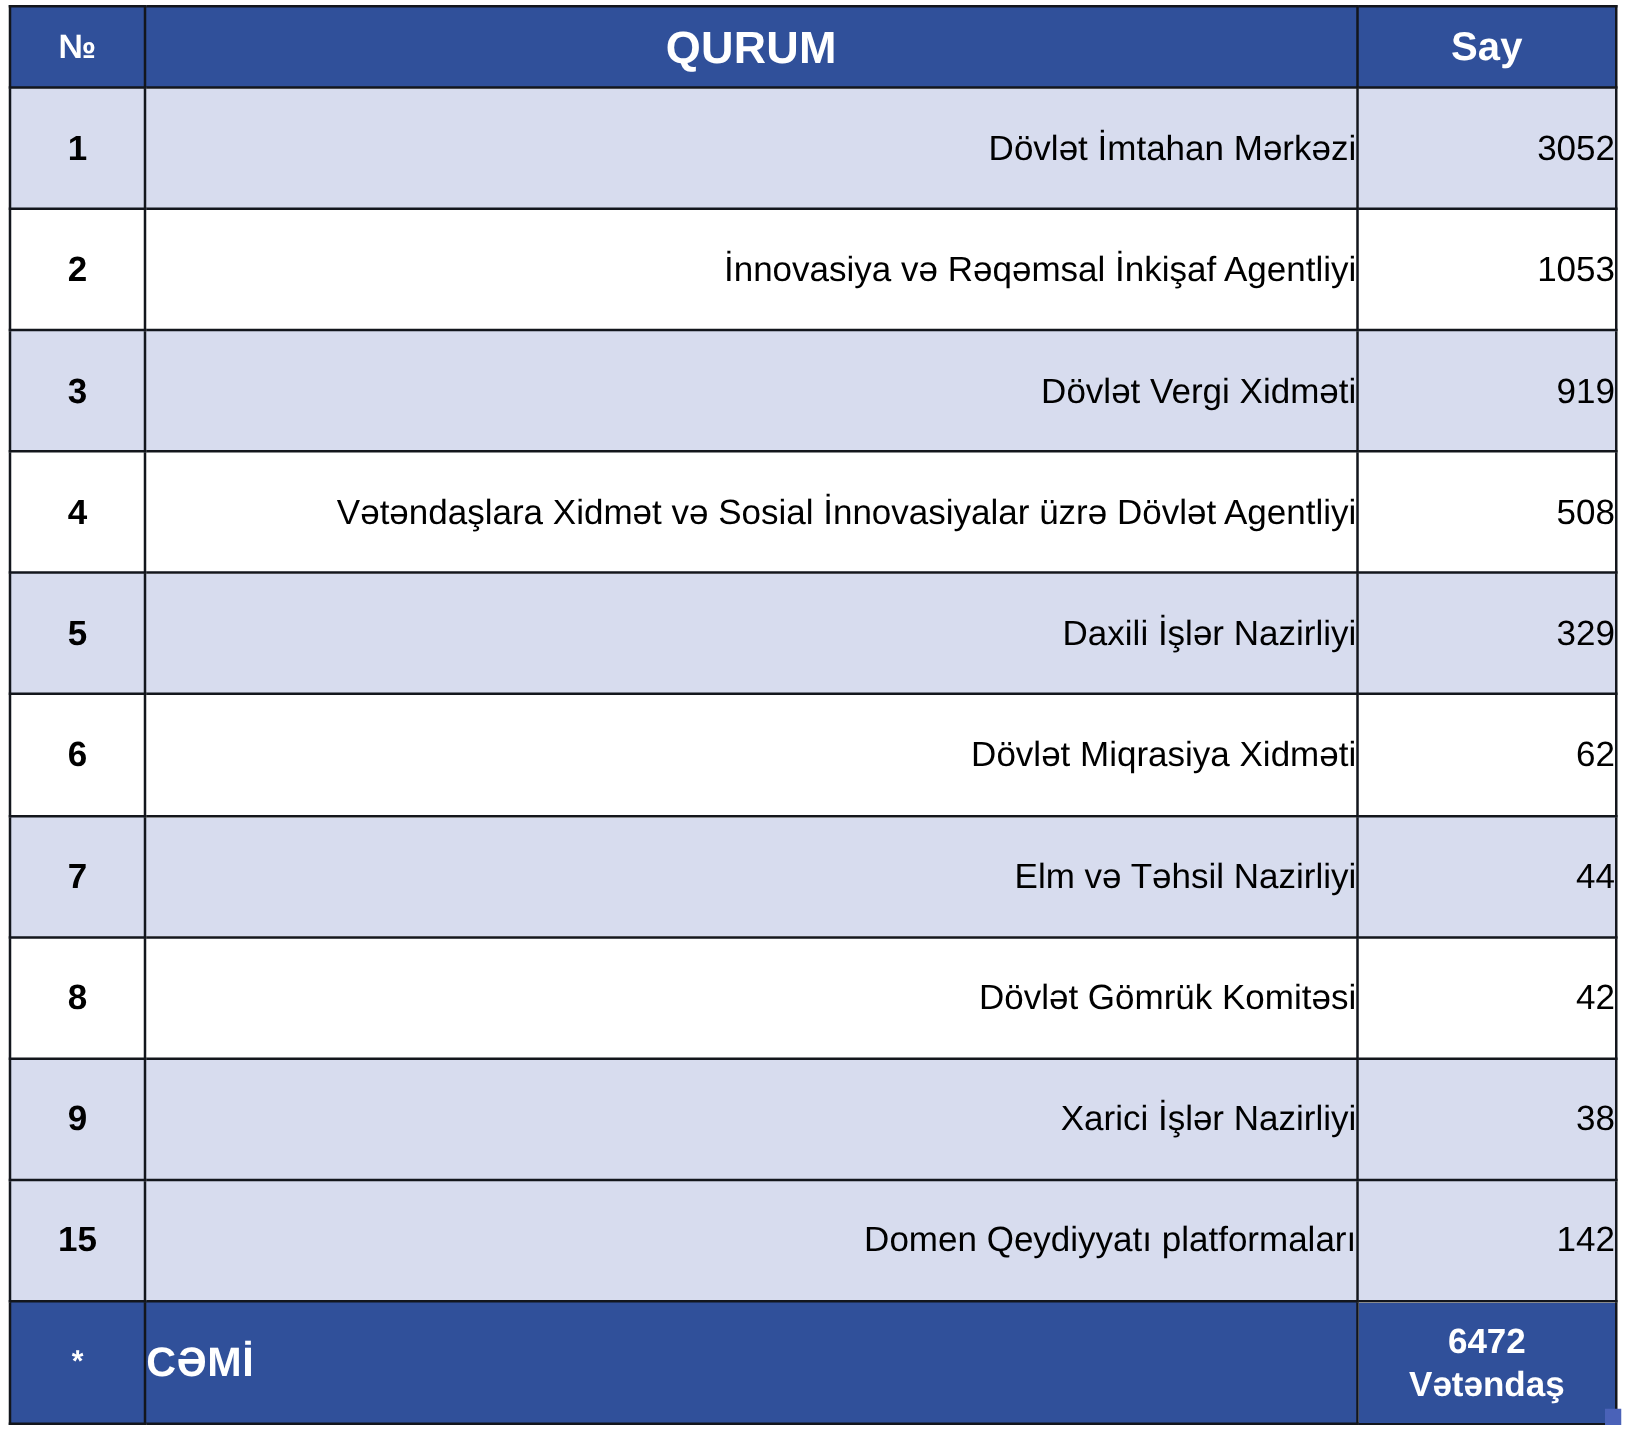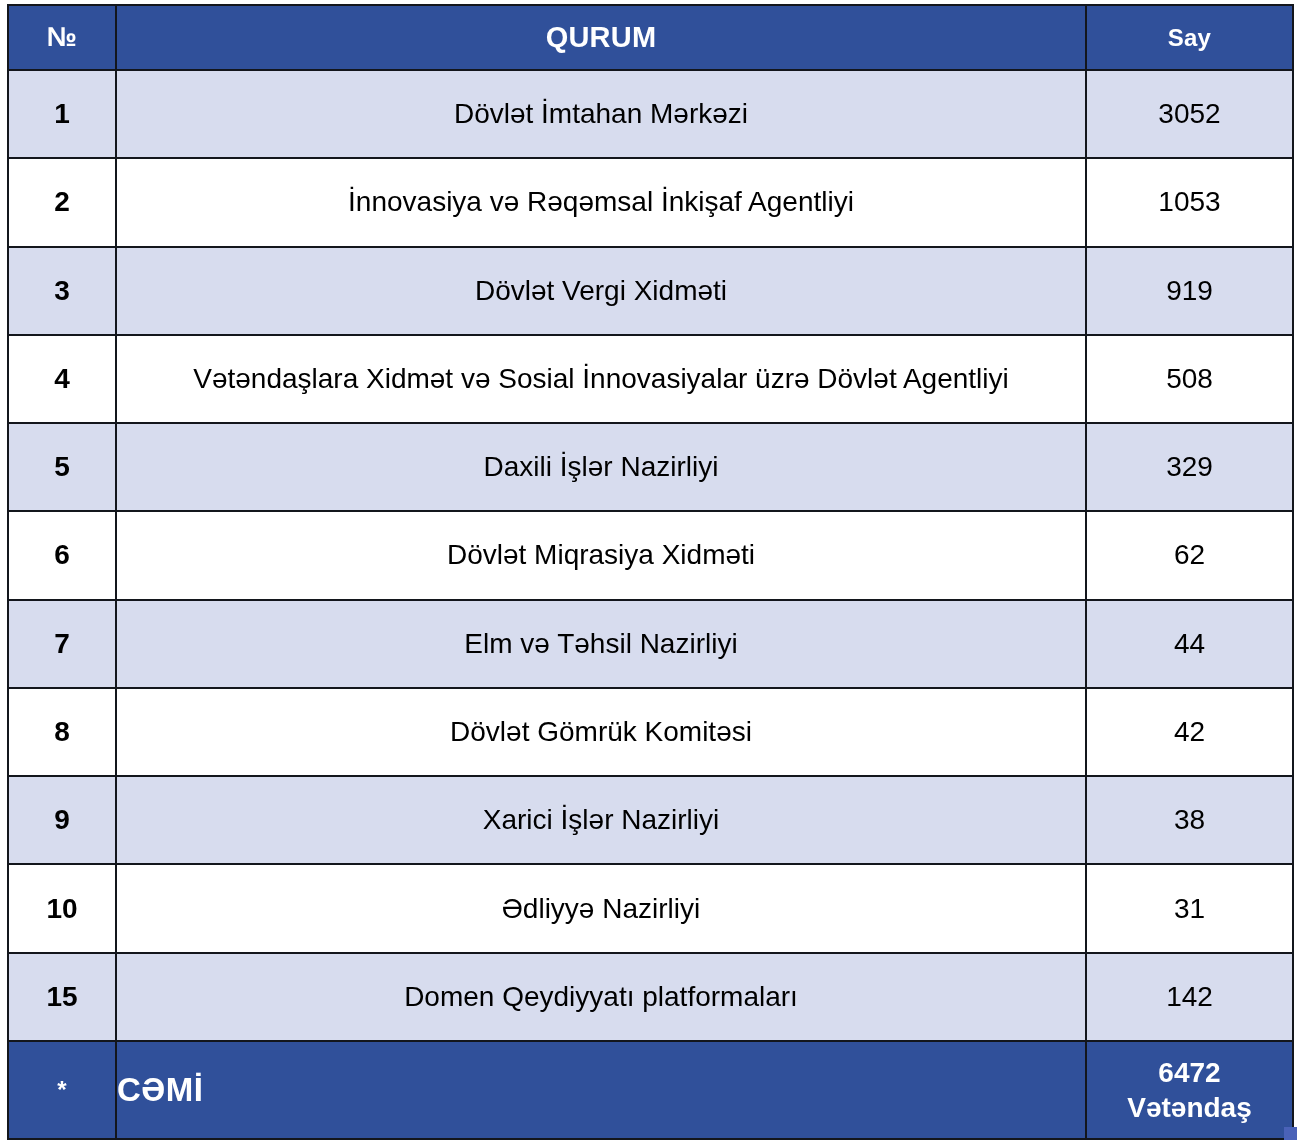--- a/index.html
+++ b/index.html
@@ -43,49 +43,49 @@
     font-weight: bold;
     font-size: 28px;
     text-align: center;
     vertical-align: middle;
     height: 63px;
     border: 2px solid #13161c;
     padding: 0;
     letter-spacing: 0.2px;
   }
   thead tr.header-row th.th-no { font-size: 27px; }
-  thead tr.header-row th.th-qurum { font-size: 29px; }
-  thead tr.header-row th.th-say { font-size: 24px; }
+  thead tr.header-row th.th-qurum { font-size: 36px; }
+  thead tr.header-row th.th-say { font-size: 32px; }
 
   tbody tr.data-row td {
     border: 2px solid #13161c;
     padding: 0 0 0 0;
     height: 65px;
     vertical-align: middle;
     font-size: 28px;
     color: #000000;
   }
 
   tbody tr.row-shaded td { background: #D7DCEE; }
   tbody tr.row-plain  td { background: #ffffff; }
 
   td.cell-no {
     text-align: center;
     font-weight: bold;
     font-size: 27px;
   }
   td.cell-name {
-    text-align: center;
+    text-align: right;
     padding-left: 14px;
     font-size: 28px;
     white-space: nowrap;
     overflow: hidden;
   }
   td.cell-count {
-    text-align: center;
+    text-align: right;
     font-size: 28px;
   }
 
   tfoot tr.total-row td {
     background: #30509A;
     color: #ffffff;
     border: 2px solid #13161c;
     height: 96px;
     vertical-align: middle;
     padding: 0;
@@ -183,25 +183,20 @@
       <tr class="data-row row-plain">
         <td class="cell-no">8</td>
         <td class="cell-name">Dövlət Gömrük Komitəsi</td>
         <td class="cell-count">42</td>
       </tr>
       <tr class="data-row row-shaded">
         <td class="cell-no">9</td>
         <td class="cell-name">Xarici İşlər Nazirliyi</td>
         <td class="cell-count">38</td>
       </tr>
-      <tr class="data-row row-plain">
-        <td class="cell-no">10</td>
-        <td class="cell-name">Ədliyyə Nazirliyi</td>
-        <td class="cell-count">31</td>
-      </tr>
       <tr class="data-row row-shaded">
         <td class="cell-no">15</td>
         <td class="cell-name">Domen Qeydiyyatı platformaları</td>
         <td class="cell-count">142</td>
       </tr>
     </tbody>
 
     <tfoot>
       <tr class="total-row">
         <td class="total-no">*</td>

